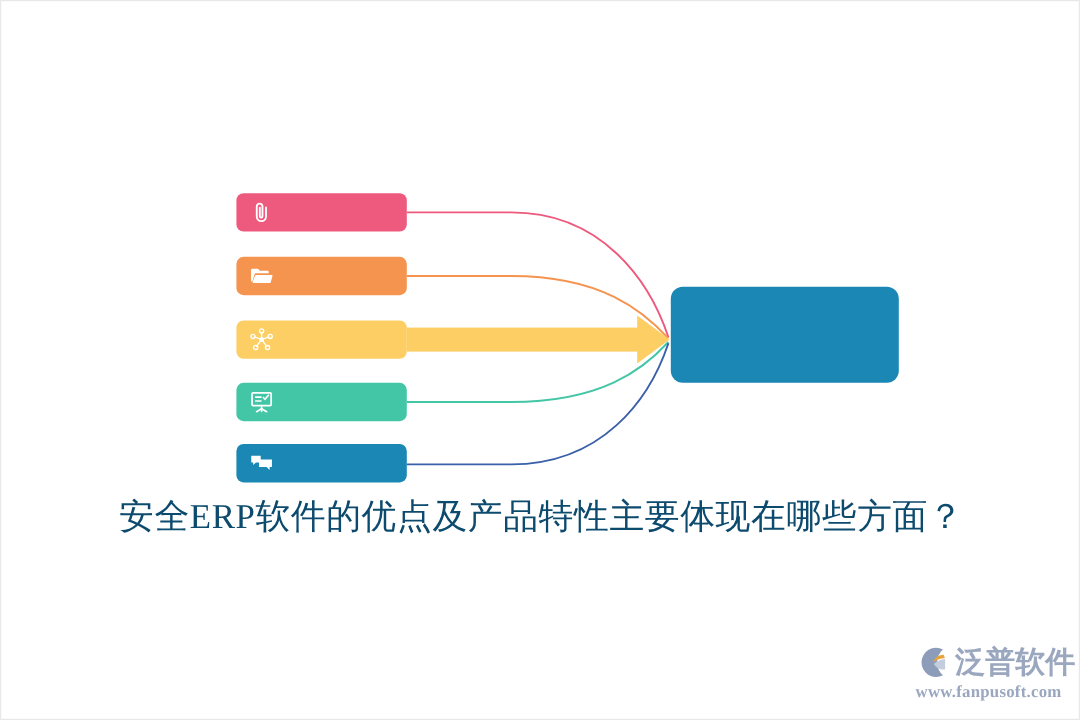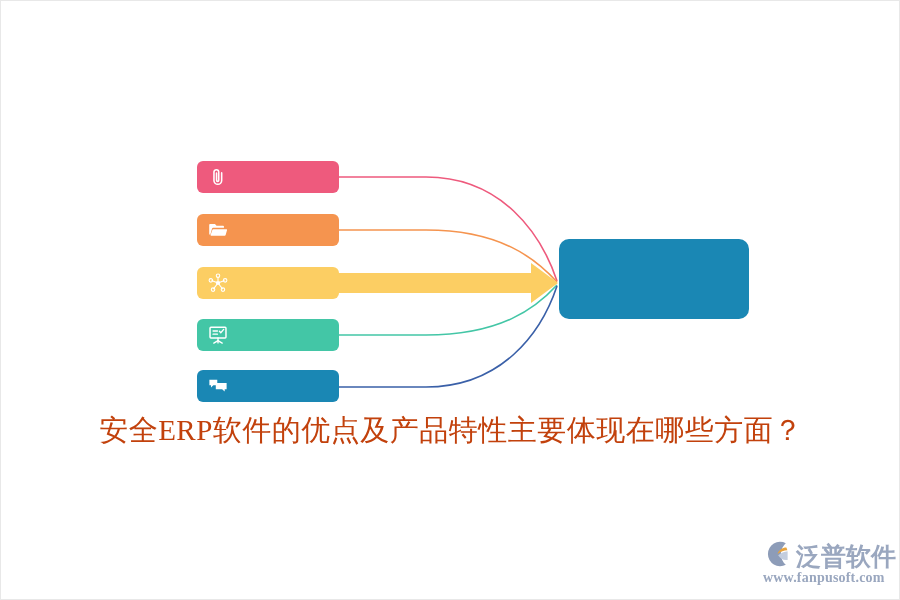--- a/index.html
+++ b/index.html
@@ -86,36 +86,36 @@
 
   
   #page-title {
     position: absolute;
     left: 0;
     top: 410px;
     width: 900px;
     text-align: center;
     font-family: "Liberation Serif", "DejaVu Serif", serif;
     font-size: 29px;
-    color: #c2410c;
+    color: #0c4a6e;
     letter-spacing: 0.5px;
     white-space: nowrap;
   }
 
   
   #watermark {
     position: absolute;
     left: 762px;
     top: 534px;
     width: 132px;
     height: 56px;
   }
   #logo-row {
     display: flex;
-    align-items: flex-end;
+    align-items: center;
     height: 34px;
   }
   #logo-mark {
     width: 30px;
     height: 30px;
     flex: 0 0 auto;
   }
   #logo-mark svg { display: block; }
   #logo-wordmark {
     font-family: "Liberation Serif", "DejaVu Serif", serif;

